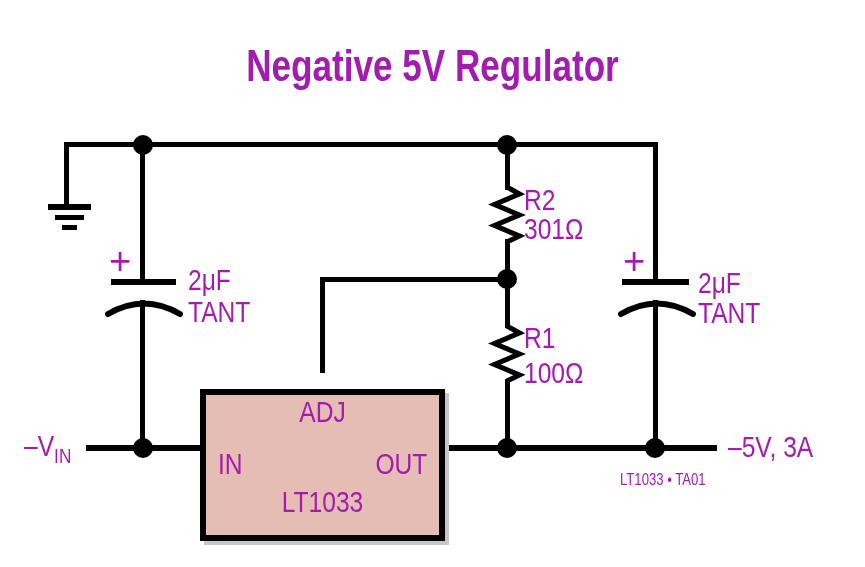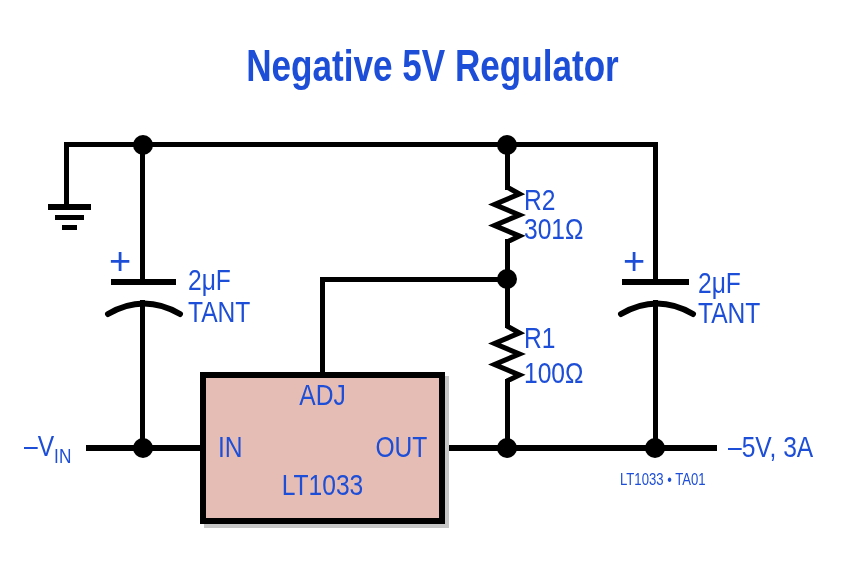--- a/index.html
+++ b/index.html
@@ -1,37 +1,37 @@
 <!DOCTYPE html>
 <html><head>
 <meta charset="utf-8">
 <style>
   html,body{margin:0;padding:0;background:#fff;}
   .canvas{
     position:relative;width:865px;height:567px;background:#ffffff;
-    font-family:"Liberation Sans",sans-serif;color:#1d4ed8;overflow:hidden;
+    font-family:"Liberation Sans",sans-serif;color:#a21caf;overflow:hidden;
   }
   .title{
     position:absolute;left:0;top:40px;width:100%;text-align:center;
     font-size:45px;font-weight:bold;letter-spacing:0;
     transform:scaleX(0.78);transform-origin:50% 0;white-space:nowrap;
   }
   .wire{position:absolute;background:#000;}
   .dot{position:absolute;width:20px;height:20px;border-radius:50%;background:#000;}
   .part{position:absolute;}
   .lbl{
     position:absolute;font-size:30px;line-height:1.05;white-space:nowrap;
     transform:scaleX(0.82);transform-origin:0 0;
   }
   .lbl.center{left:0;width:100%;text-align:center;transform-origin:50% 0;}
   .lbl.right{transform-origin:100% 0;}
   .plus{position:absolute;font-size:38px;font-weight:normal;line-height:1;}
   .small{font-size:16px;}
   .ic{
-    position:absolute;left:200px;top:372px;width:233px;height:140px;
+    position:absolute;left:200px;top:389px;width:233px;height:140px;
     border:6px solid #ef4444;box-shadow:4px 4px 0 #c6c6c6;
   }
   .ic .lbl{position:absolute;}
   sub{font-size:0.7em;}
 </style>
 </head>
 <body>
 
 <div class="canvas" style="background-color: rgb(255, 255, 255);">
 

